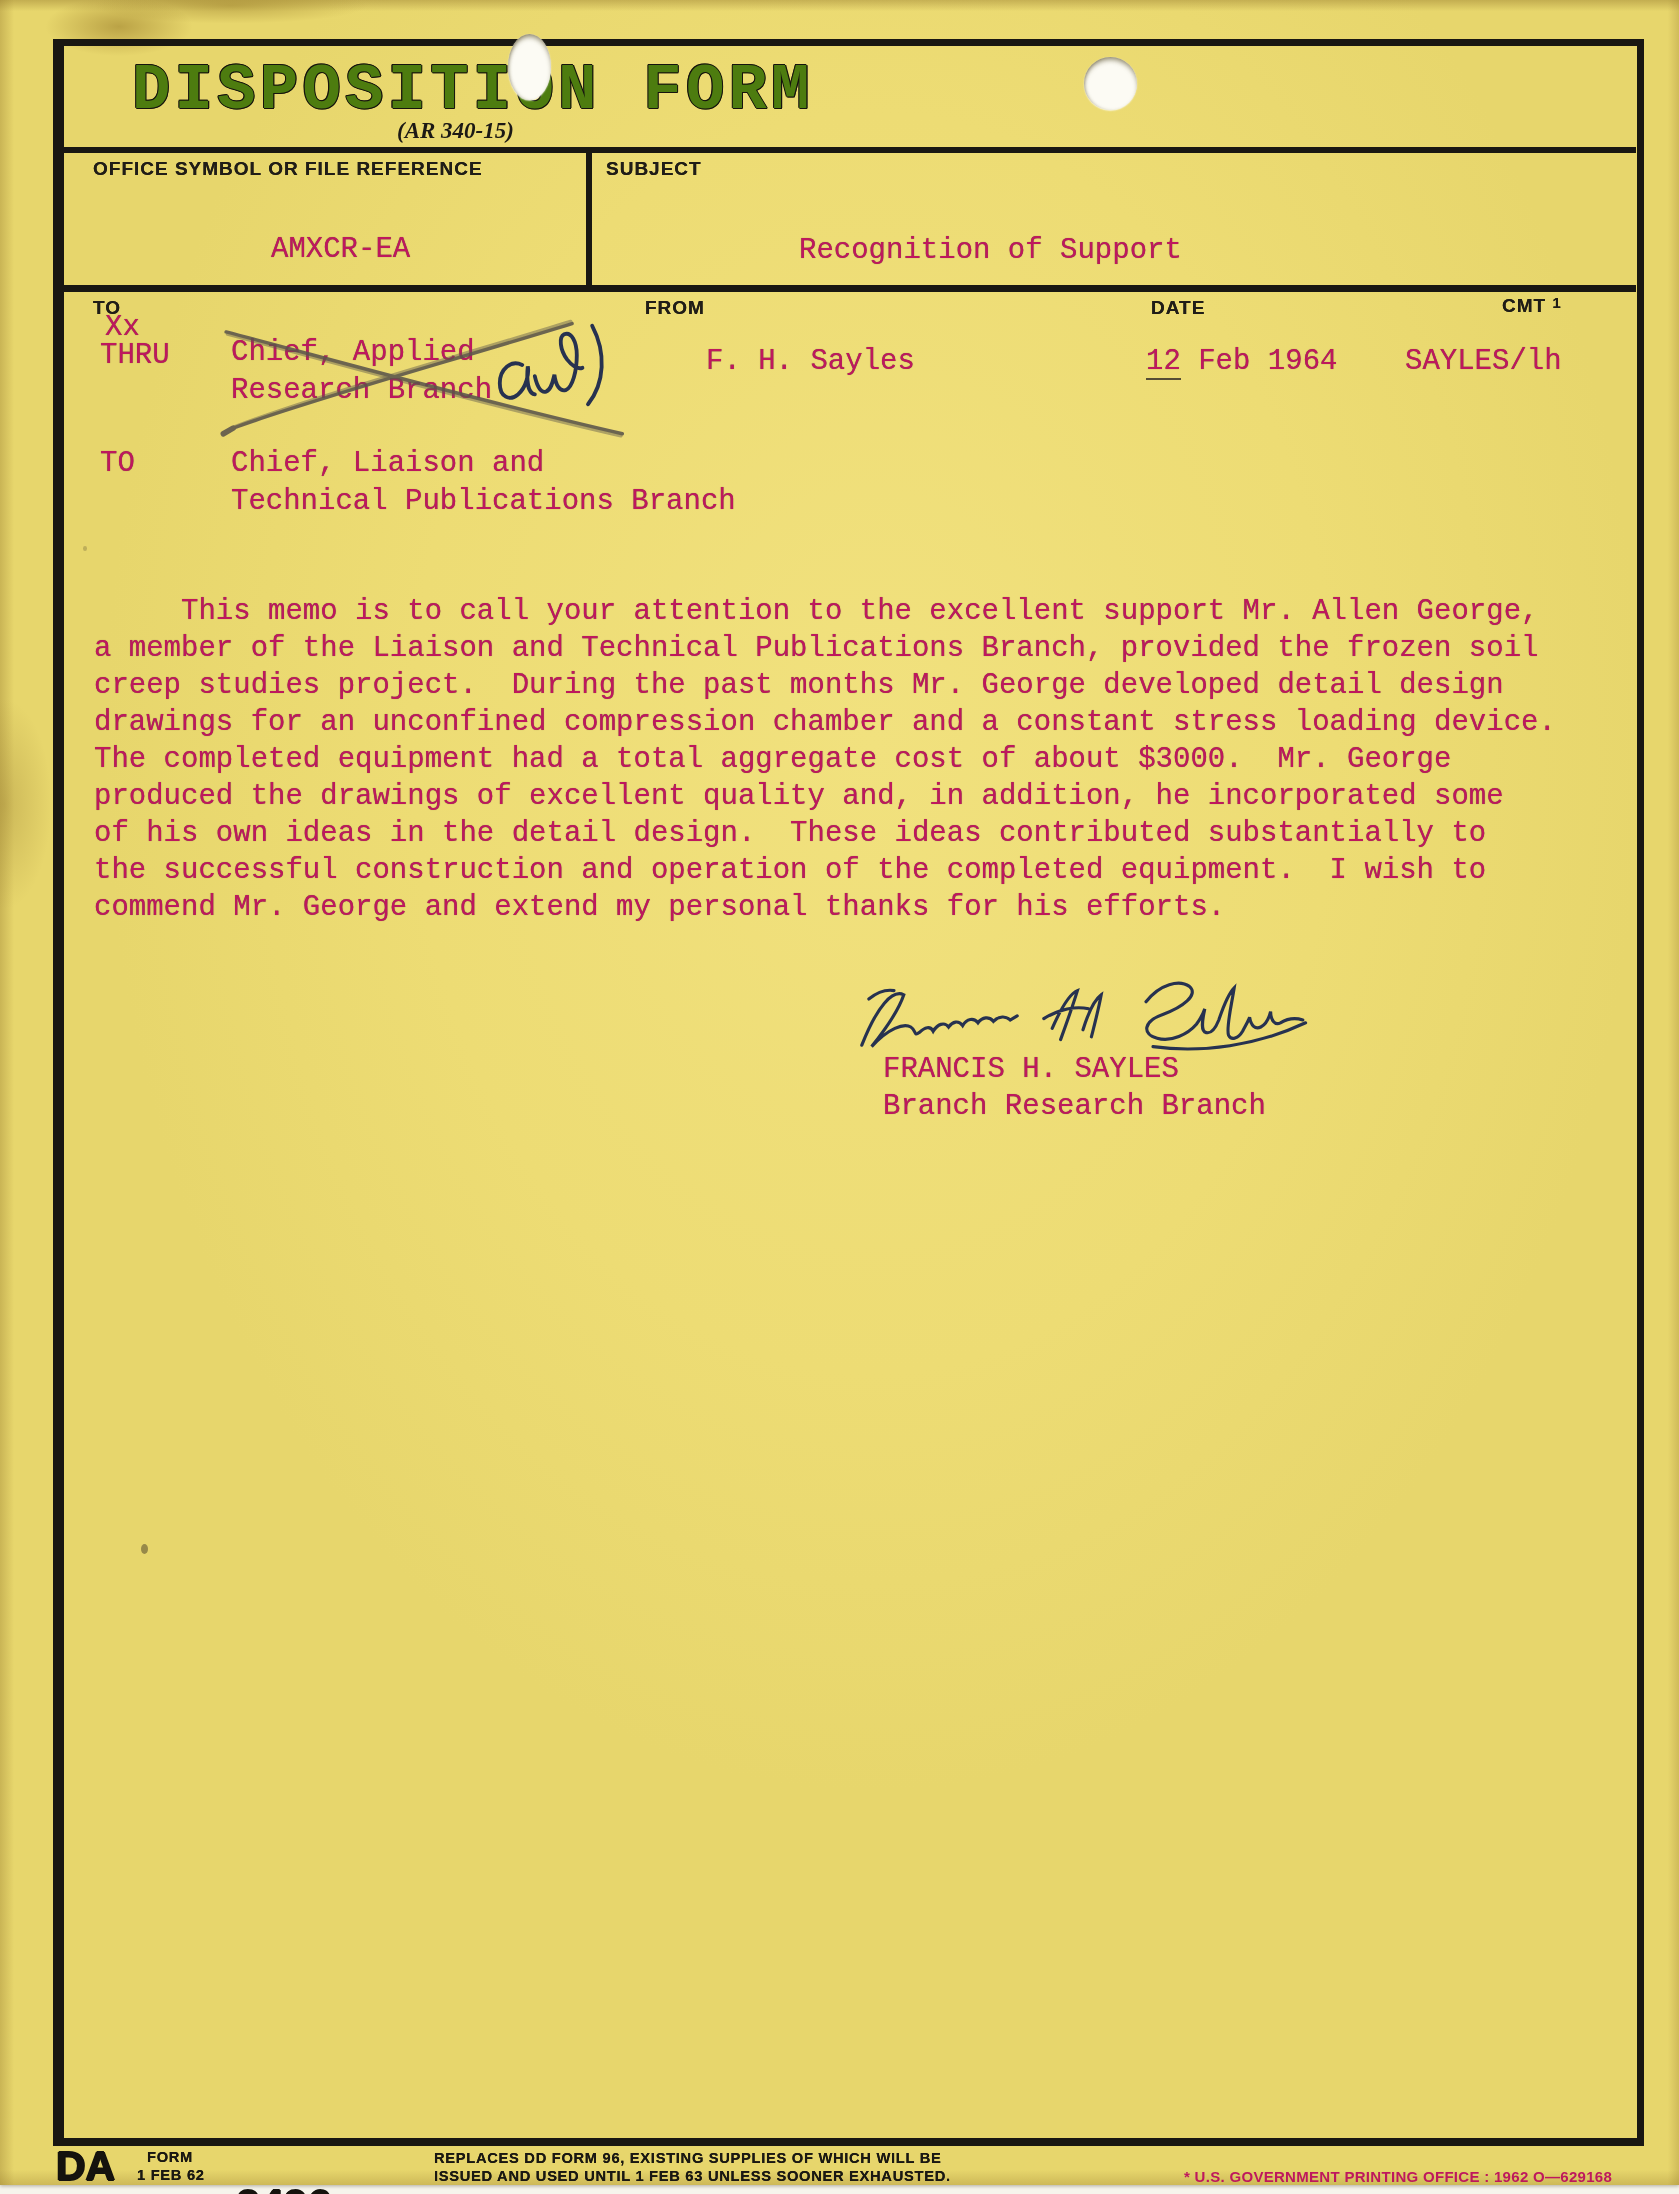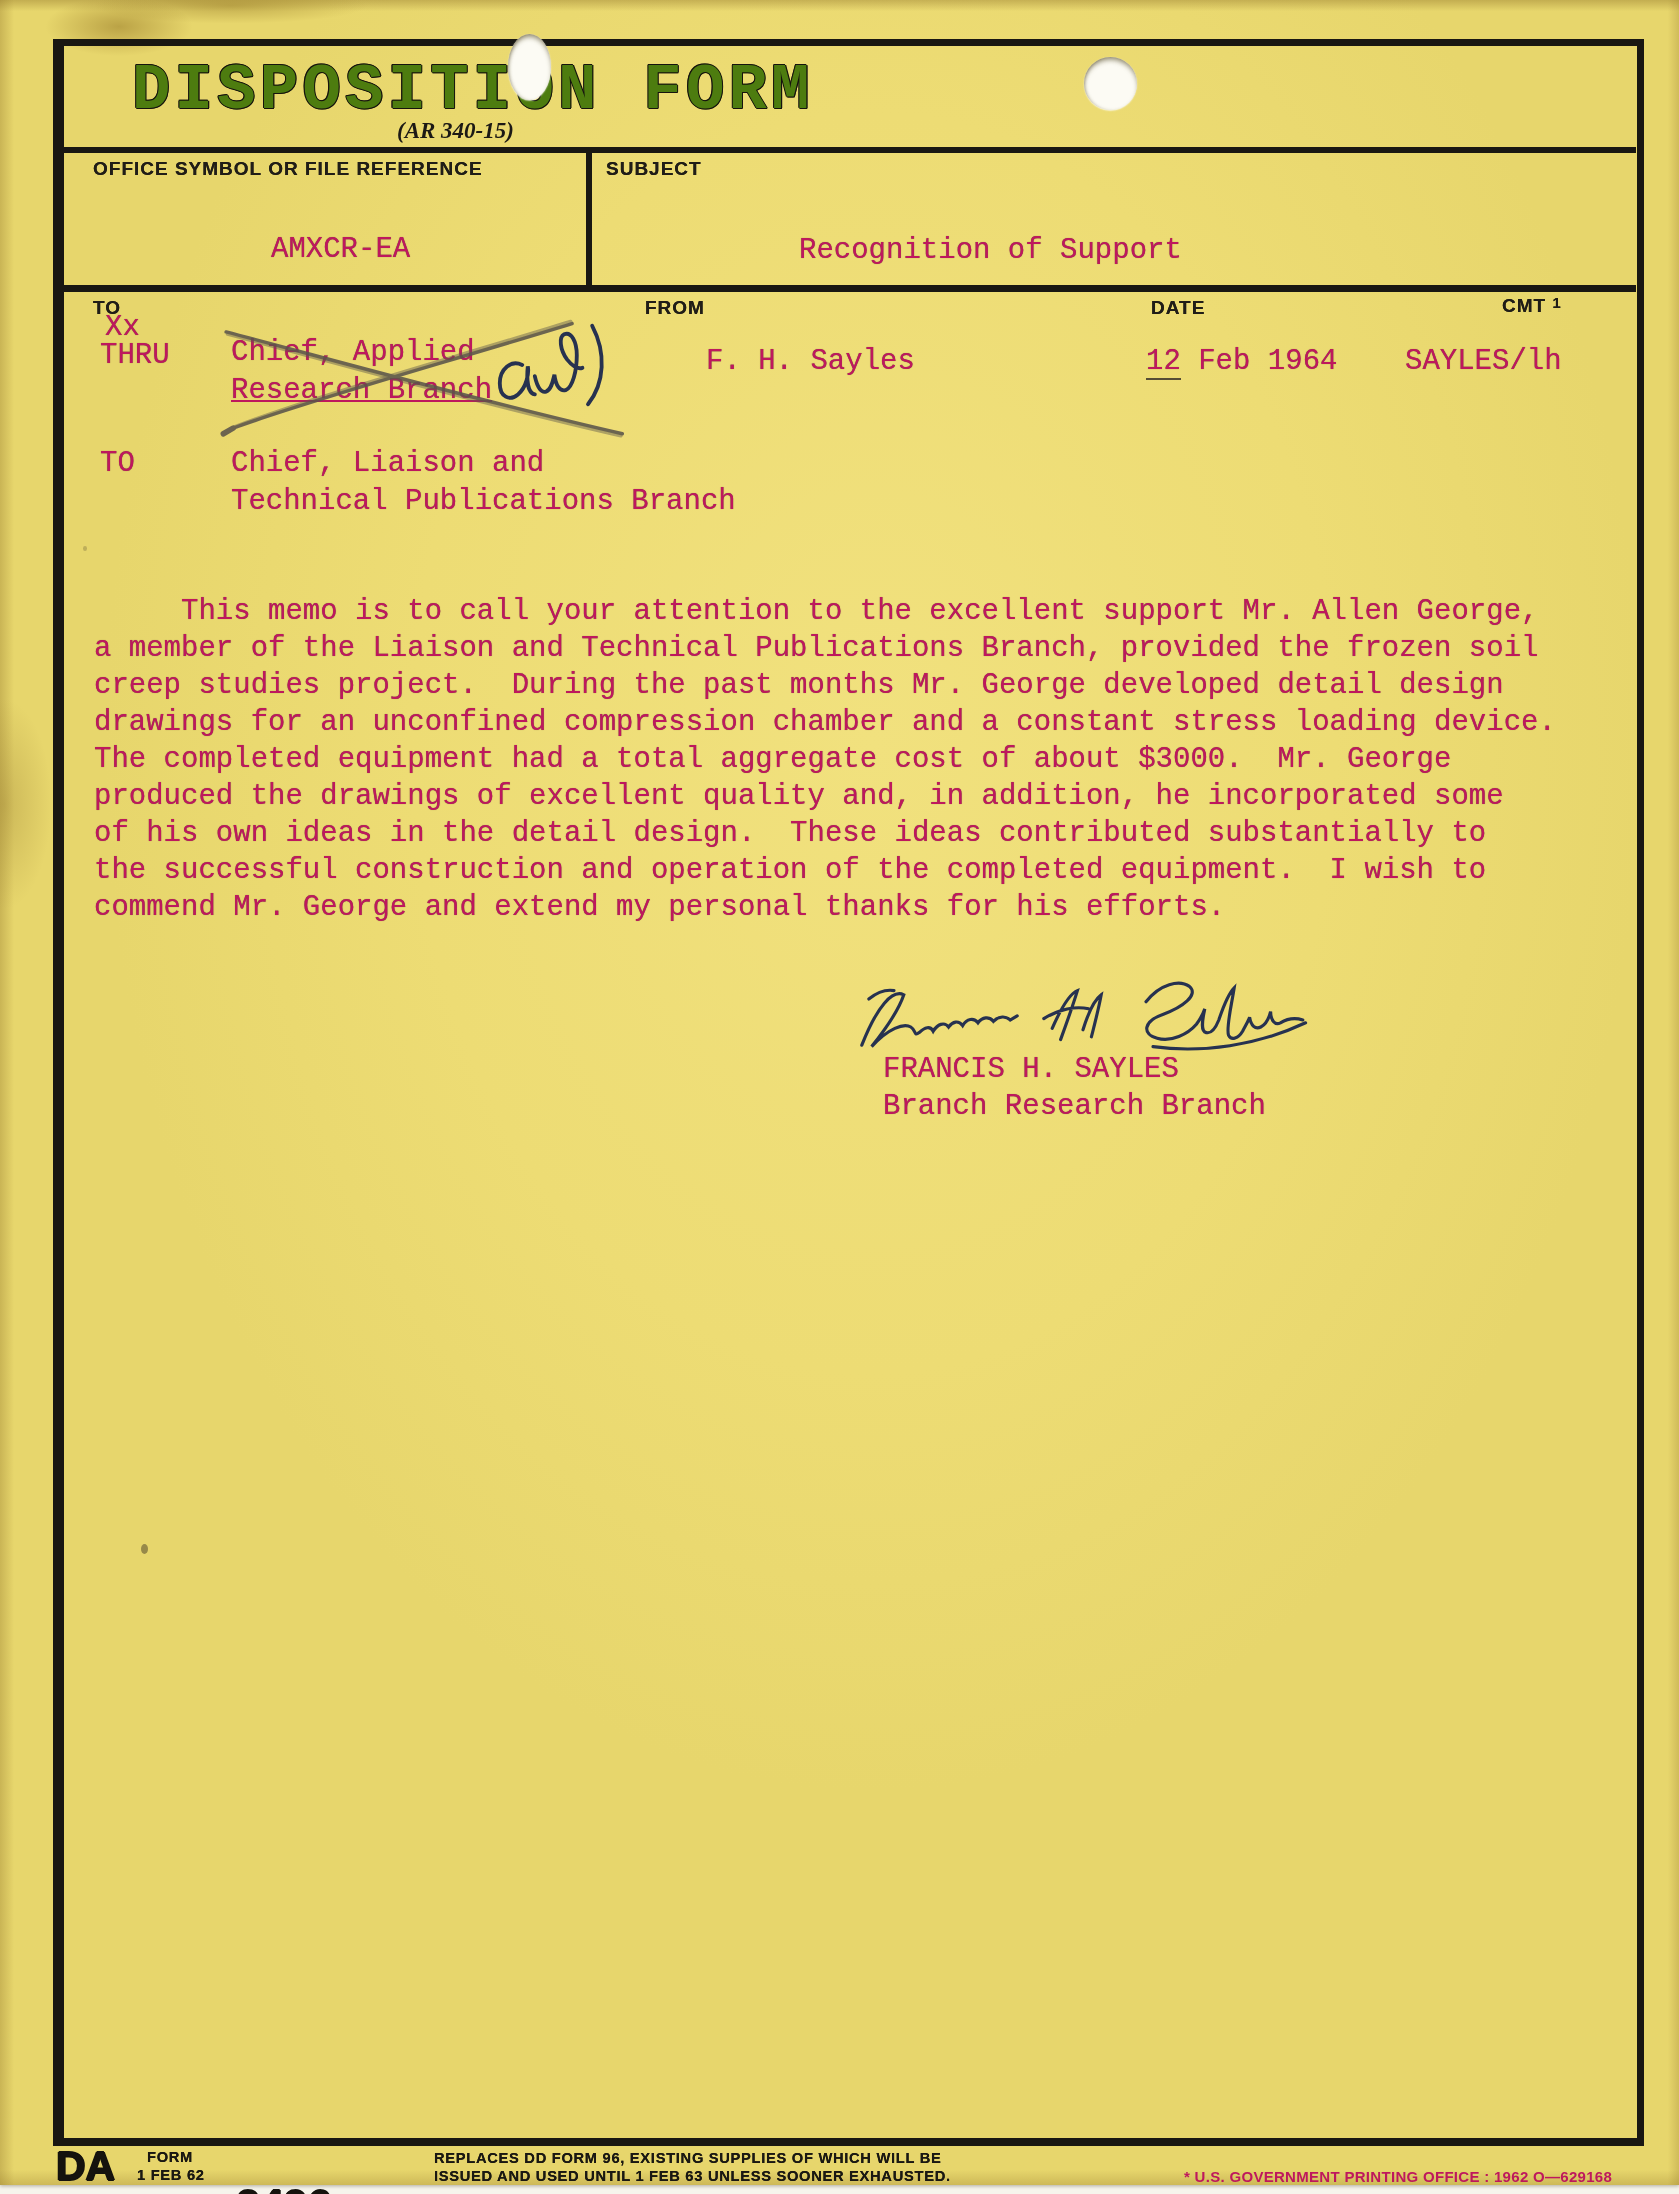--- a/index.html
+++ b/index.html
@@ -100,21 +100,21 @@
   <div class="typed" style="left:799px;top:232px;">Recognition of Support</div>
 
   <div class="plabel" style="left:93px;top:297px;">TO</div>
   <div class="plabel" style="left:645px;top:297px;">FROM</div>
   <div class="plabel" style="left:1151px;top:297px;">DATE</div>
   <div class="plabel" style="left:1502px;top:295px;"><span>CMT</span> <span class="sup">1</span></div>
 
   <div class="typed" style="left:105px;top:309px;">Xx</div>
   <div class="typed" style="left:100px;top:337px;">THRU</div>
   <div class="typed" style="left:231px;top:334px;">Chief, Applied</div>
-  <div class="typed" style="left:231px;top:372px;text-decoration:underline;">Research Branch</div>
+  <div class="typed" style="left:231px;top:372px;">Research Branch</div>
   <div class="typed" style="left:706px;top:343px;">F. H. Sayles</div>
   <div class="typed" style="left:1146px;top:343px;"><span class="u">12</span><span> Feb 1964</span></div>
   <div class="typed" style="left:1405px;top:343px;">SAYLES/lh</div>
 
   <svg class="ink-svg" style="left:203px;top:311px;" width="448" height="136" viewBox="0 0 640 195">
     <g fill="none" stroke="#5b554b" stroke-width="5" stroke-linecap="round" opacity=".88">
       <path d="M42,168 C150,128 360,70 528,18"></path>
       <path d="M44,166 C152,124 362,66 526,15" opacity=".5"></path>
       <path d="M32,30 C170,66 390,128 600,176"></path>
       <path d="M34,33 C172,70 392,132 598,179" opacity=".5"></path>

